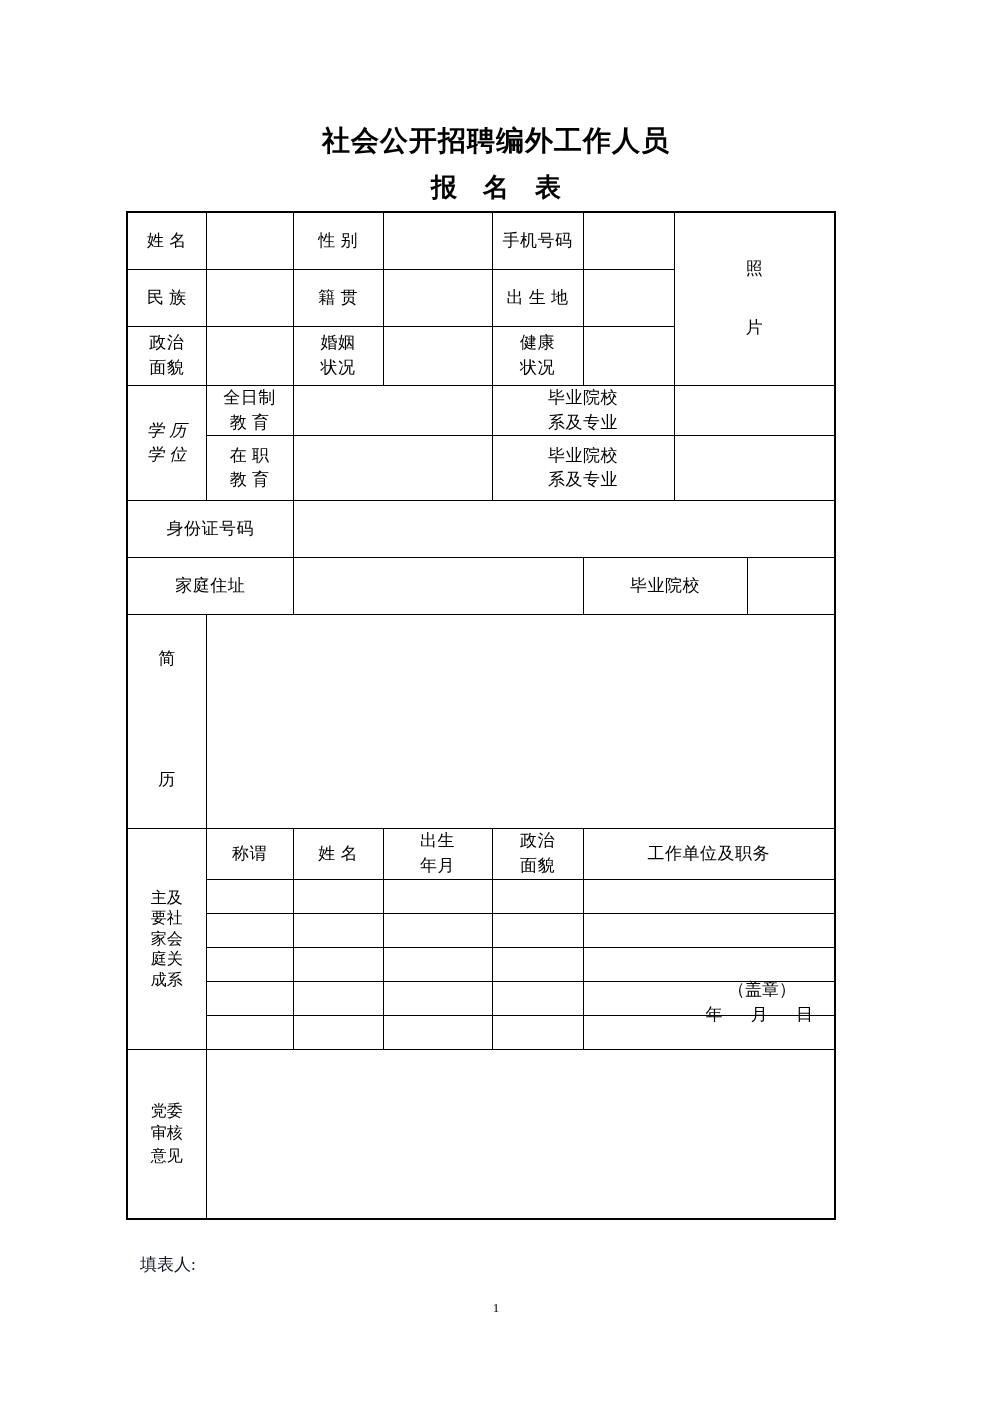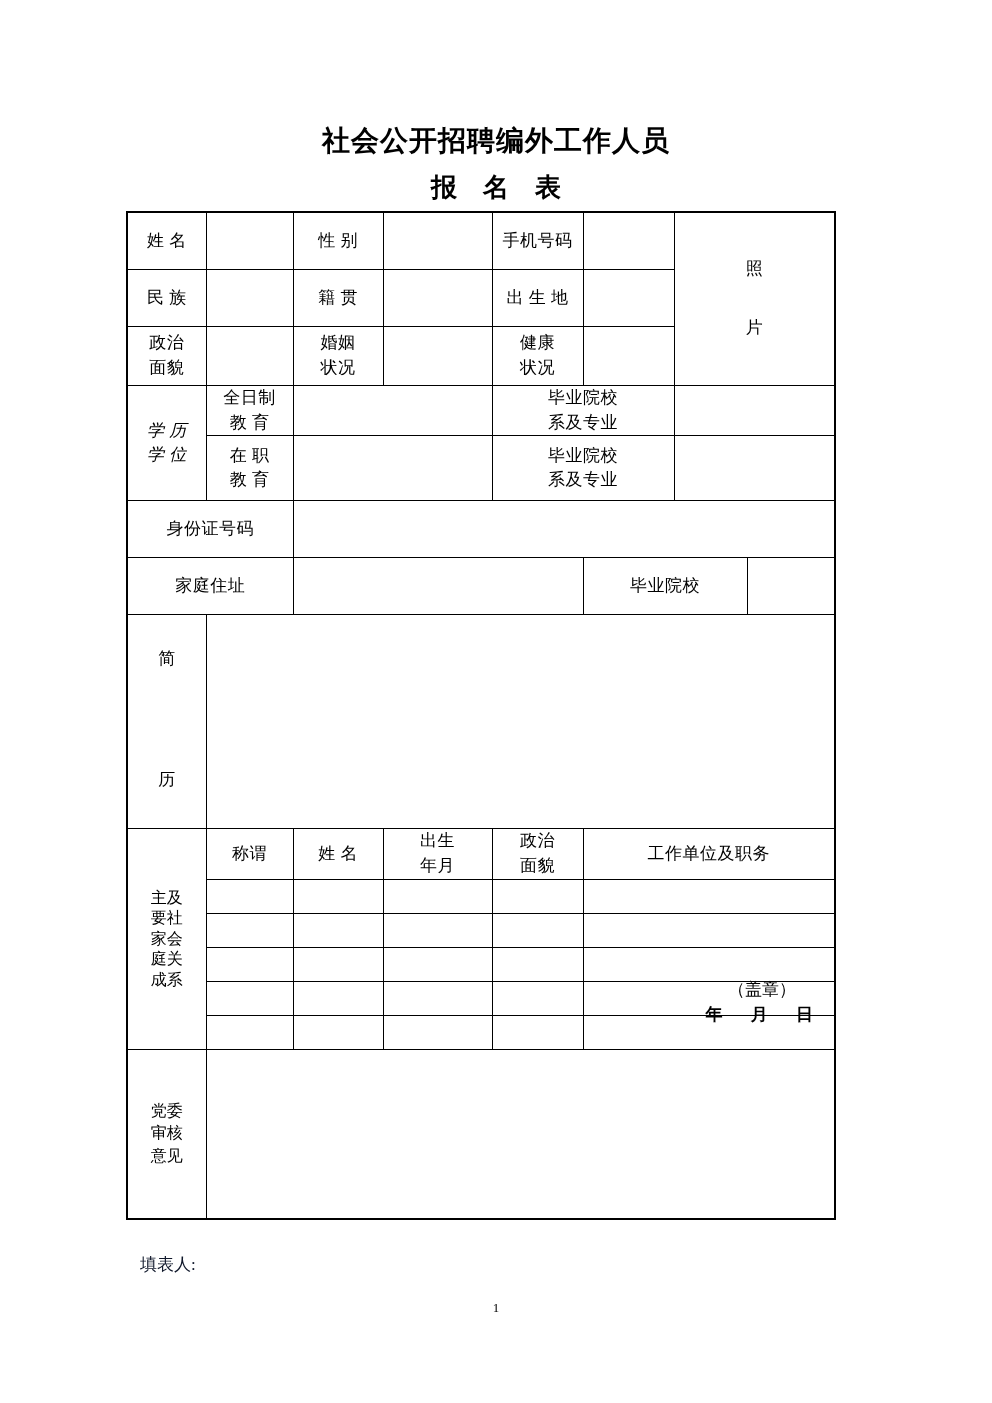--- a/index.html
+++ b/index.html
@@ -147,21 +147,20 @@
     white-space: nowrap;
   }
   .sign-date {
     position: absolute;
     right: 20px;
     bottom: 22px;
     font-size: 17px;
     text-align: right;
     white-space: nowrap;
     letter-spacing: 1px;
-    font-weight: bold;
   }
   .sign-date span { margin-left: 22px; }
   .sign-date span:first-child { margin-left: 0; }
 
   
   .filler {
     position: absolute;
     left: 140px;
     top: 1253px;
     font-size: 17px;

